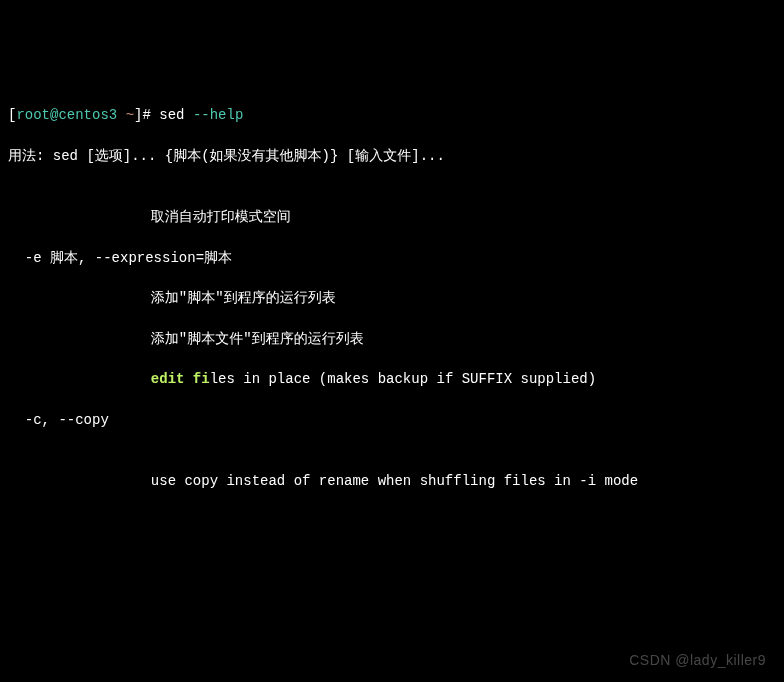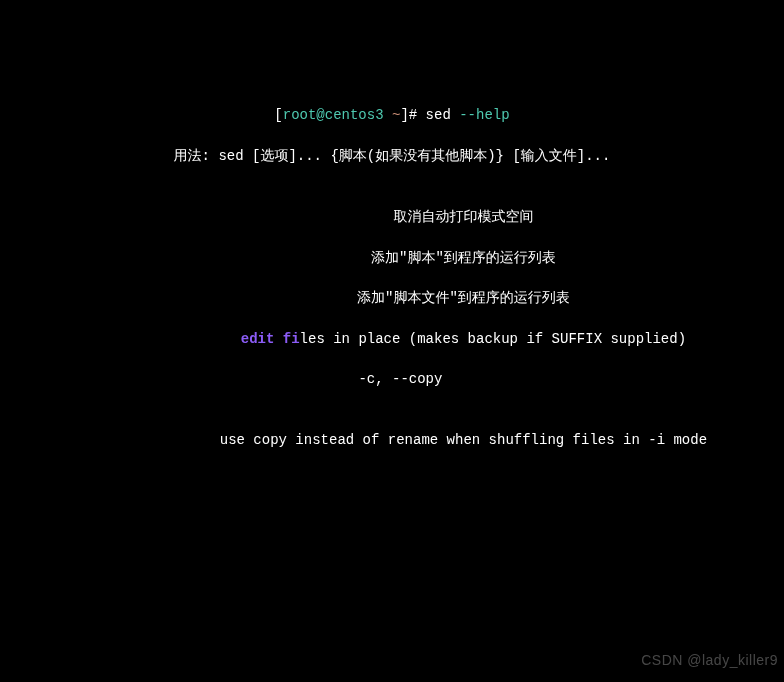--- a/index.html
+++ b/index.html
@@ -15,42 +15,43 @@
       overflow: hidden;
       position: relative;
       white-space: pre;
     }
     .prompt-open { color: #fff; }
     .prompt-user { color: #4ec9b0; }
     .prompt-path { color: #ce9178; }
     .prompt-close { color: #fff; }
     .cmd { color: #fff; }
     .opt { color: #4ec9b0; }
-    .kw-cyan { color: #8b5cf6; font-weight: bold; font-family: Liberation Mono, monospace; }
+    .kw-cyan { color: #bef264; font-weight: bold; font-family: Liberation Mono, monospace; }
     .watermark {
       position: absolute;
       bottom: 12px;
-      right: 6px;
+      right: 18px;
       color: rgba(200,200,200,0.35);
       font-family: Arial, sans-serif;
       font-size: 14px;
       letter-spacing: 0.5px;
     }
-    .line { display: block; text-align: center; }
+    .line { display: block; }
   </style>
 </head>
 <body>
 
 
 
 <div>
 <span class="line"><span class="prompt-open">[</span><span class="prompt-user">root@centos3</span><span class="prompt-path"> ~</span><span class="prompt-close">]# </span><span class="cmd">sed </span><span class="opt">--help</span></span>
 <span class="line">用法: sed [选项]... {脚本(如果没有其他脚本)} [输入文件]...</span>
 <span class="line"></span>
 <span class="line">                 取消自动打印模式空间</span>
+<span class="line">  -e 脚本, --expression=脚本</span>
 <span class="line">                 添加"脚本"到程序的运行列表</span>
 <span class="line">                 添加"脚本文件"到程序的运行列表</span>
 <span class="line"><span>                 </span><span class="kw-cyan">edit fi</span><span>les in place (makes backup if SUFFIX supplied)</span></span>
 <span class="line">  -c, --copy</span>
 <span class="line"></span>
 <span class="line">                 use copy instead of rename when shuffling files in -i mode</span>
 
 
 
 

